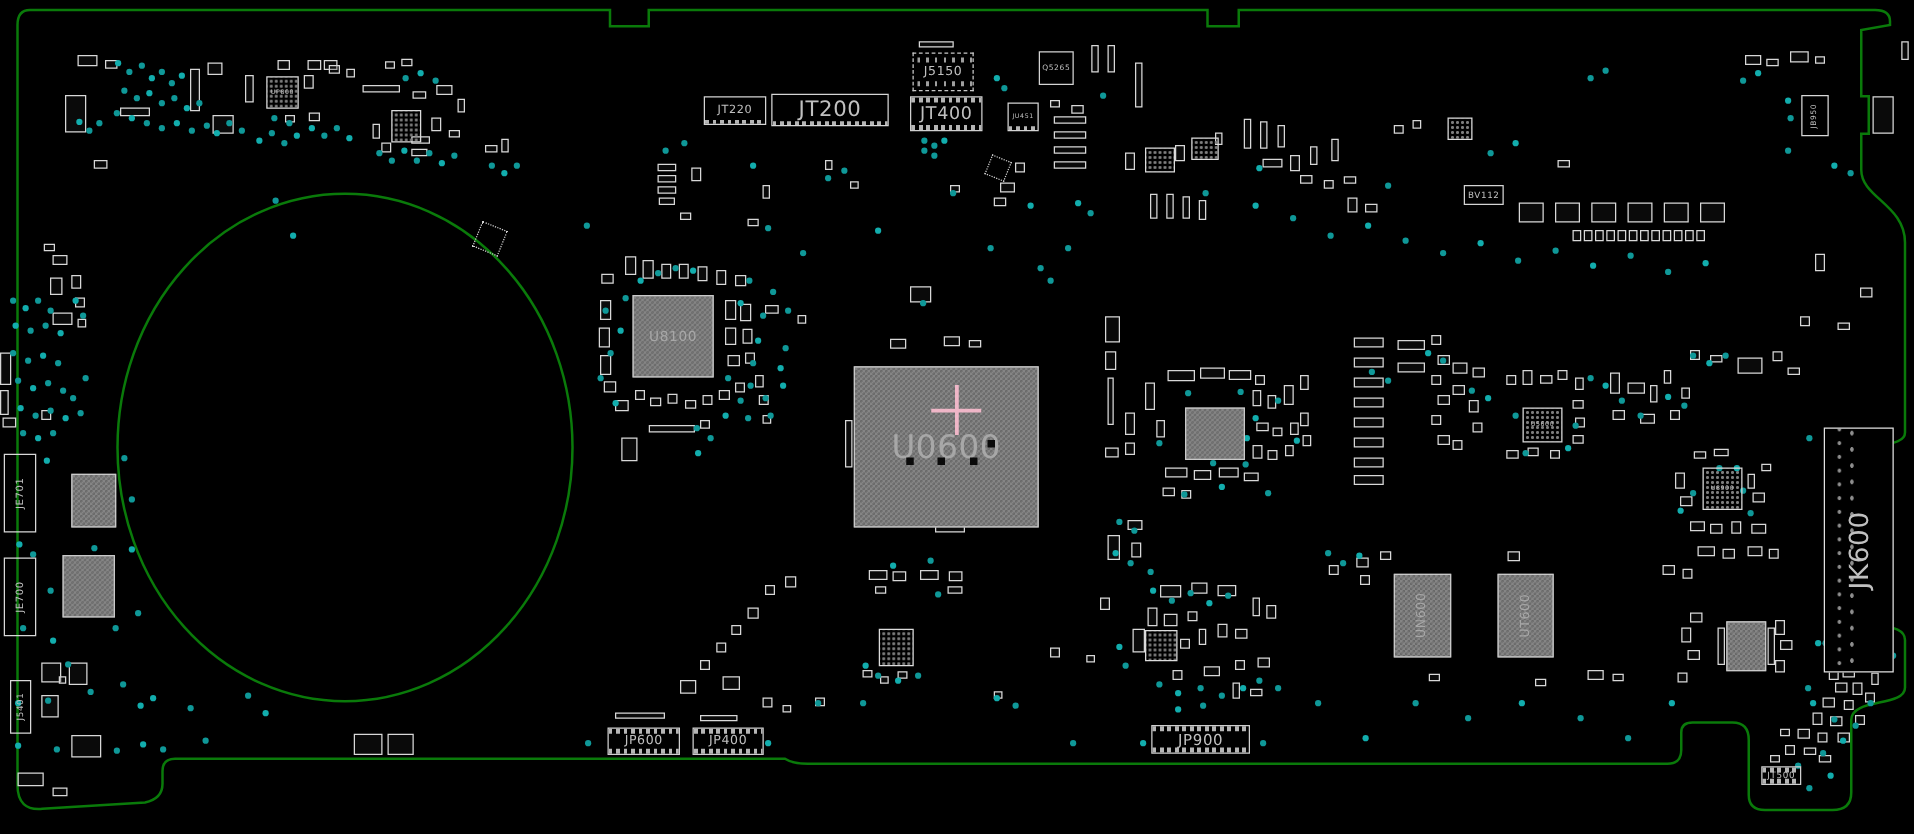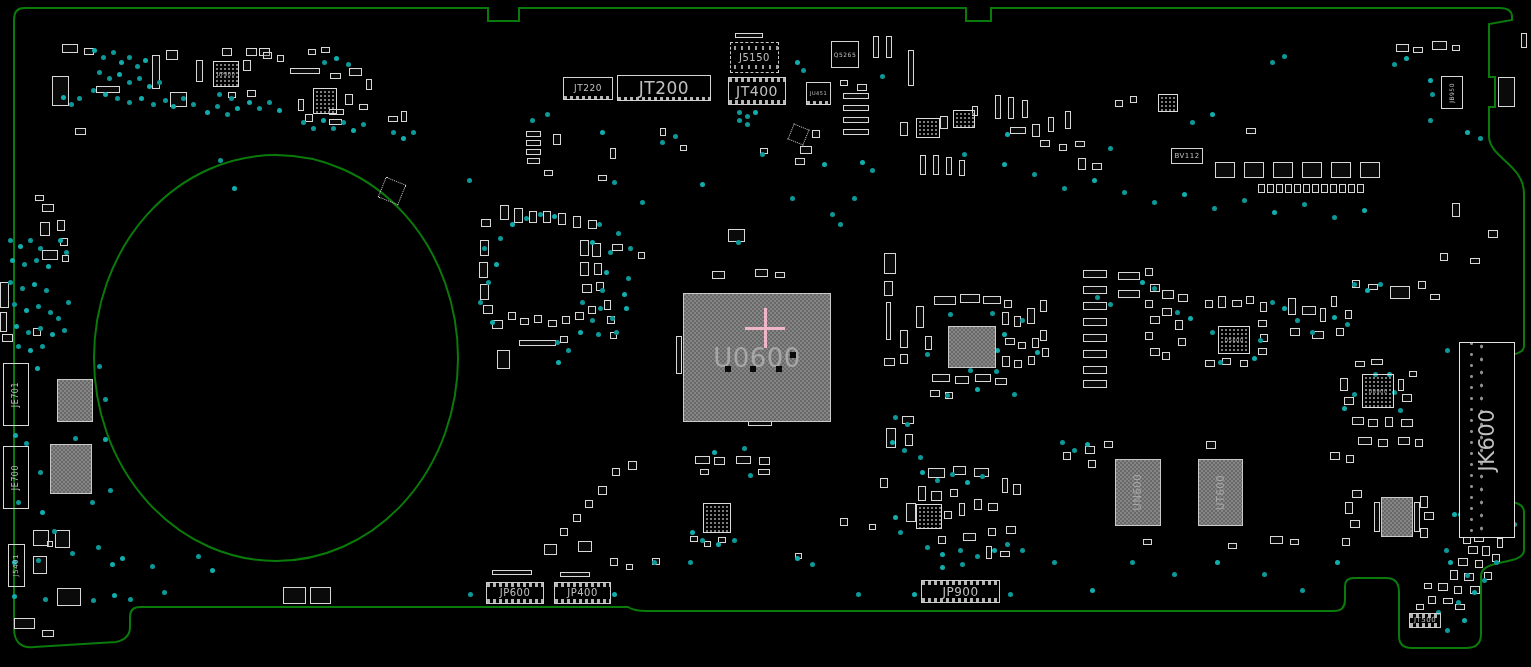--- a/index.html
+++ b/index.html
@@ -701,20 +701,23 @@
     </div>
     <div class="comp t-chip-plain" style="left: 831px; top: 41px; width: 28px; height: 27px;">
       <span class="lbl" style="font-size: 6px;">Q5265</span>
     </div>
     <div class="comp t-label-box" style="left: 1171px; top: 148px; width: 32px; height: 16px;">
       <span class="lbl" style="font-size: 7px;">BV112</span>
     </div>
     <div class="comp t-qfn" style="left: 213px; top: 61px; width: 26px; height: 26px;">
       <span class="lbl" style="font-size: 5px;">UP800</span>
     </div>
+    <div class="comp t-bga" style="left: 506px; top: 236px; width: 65px; height: 66px;">
+      <span class="lbl" style="font-size: 11px;">U8100</span>
+    </div>
     <div class="comp t-bga-big" style="left: 683px; top: 293px; width: 148px; height: 129px;">
       <span class="lbl" style="font-size: 26px;">U0600</span>
     </div>
     <div class="comp t-connector-v" style="left: 1441px; top: 76px; width: 22px; height: 33px;">
       <span class="lbl" style="font-size: 6px;">JB950</span>
     </div>
     <div class="comp t-connector-tall" style="left: 1459px; top: 342px; width: 56px; height: 196px;">
       <span class="lbl" style="font-size: 21px;">JK600</span>
     </div>
     <div class="comp t-connector-v" style="left: 3px; top: 363px; width: 26px; height: 63px;">

